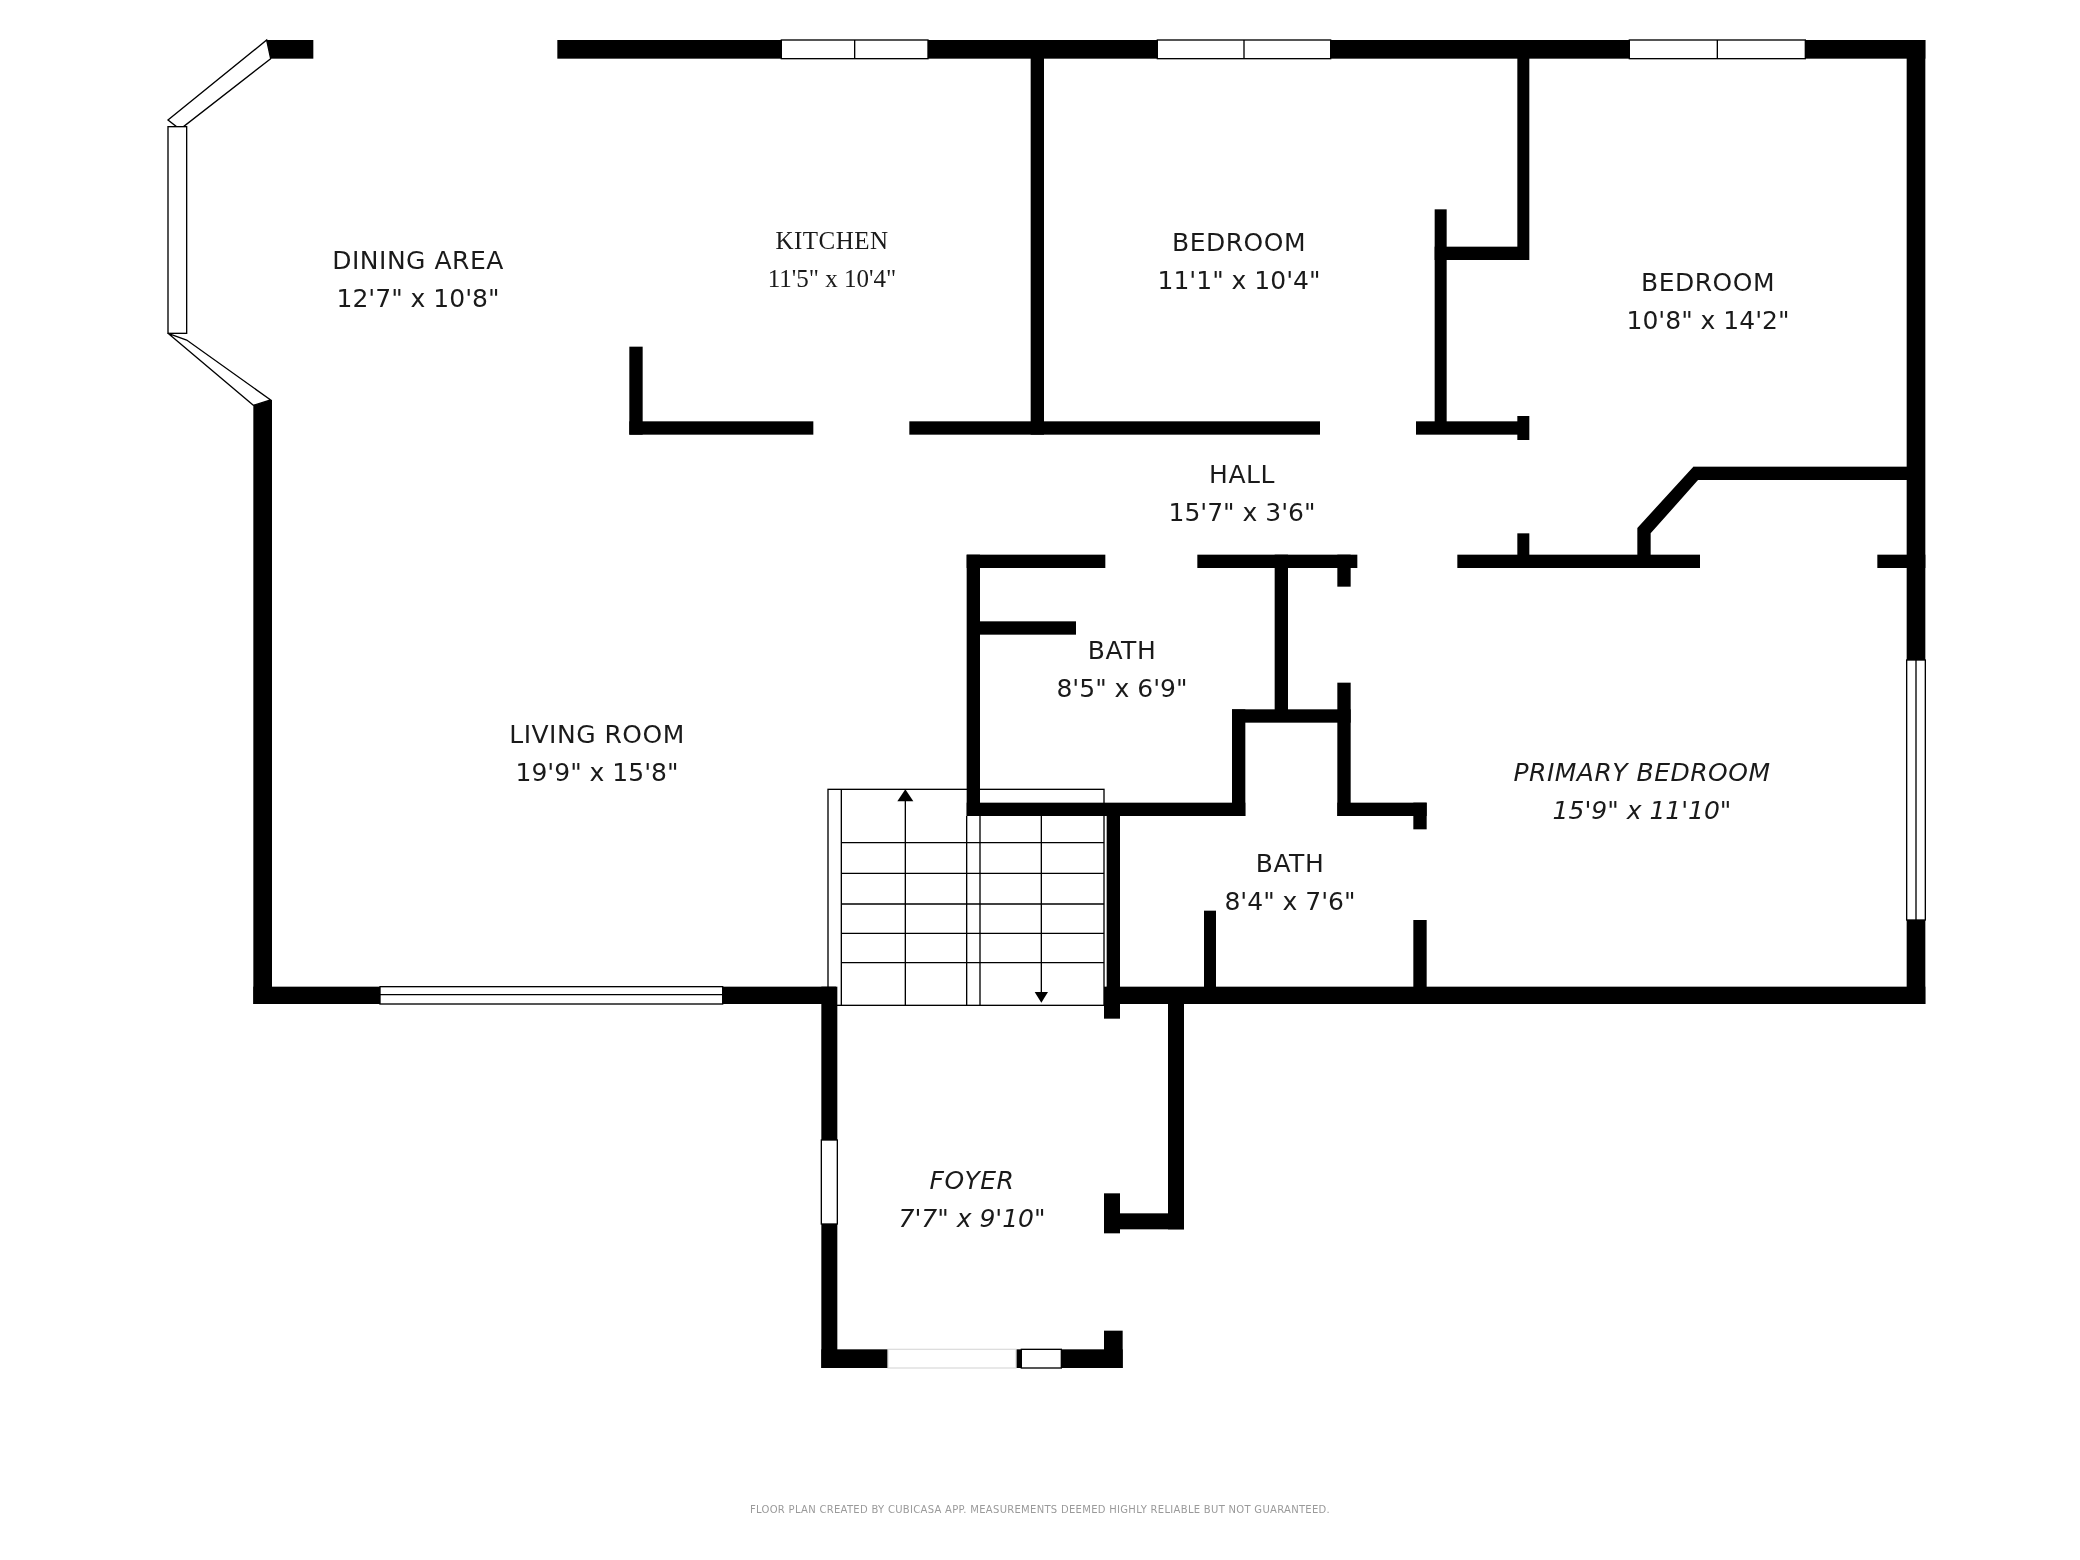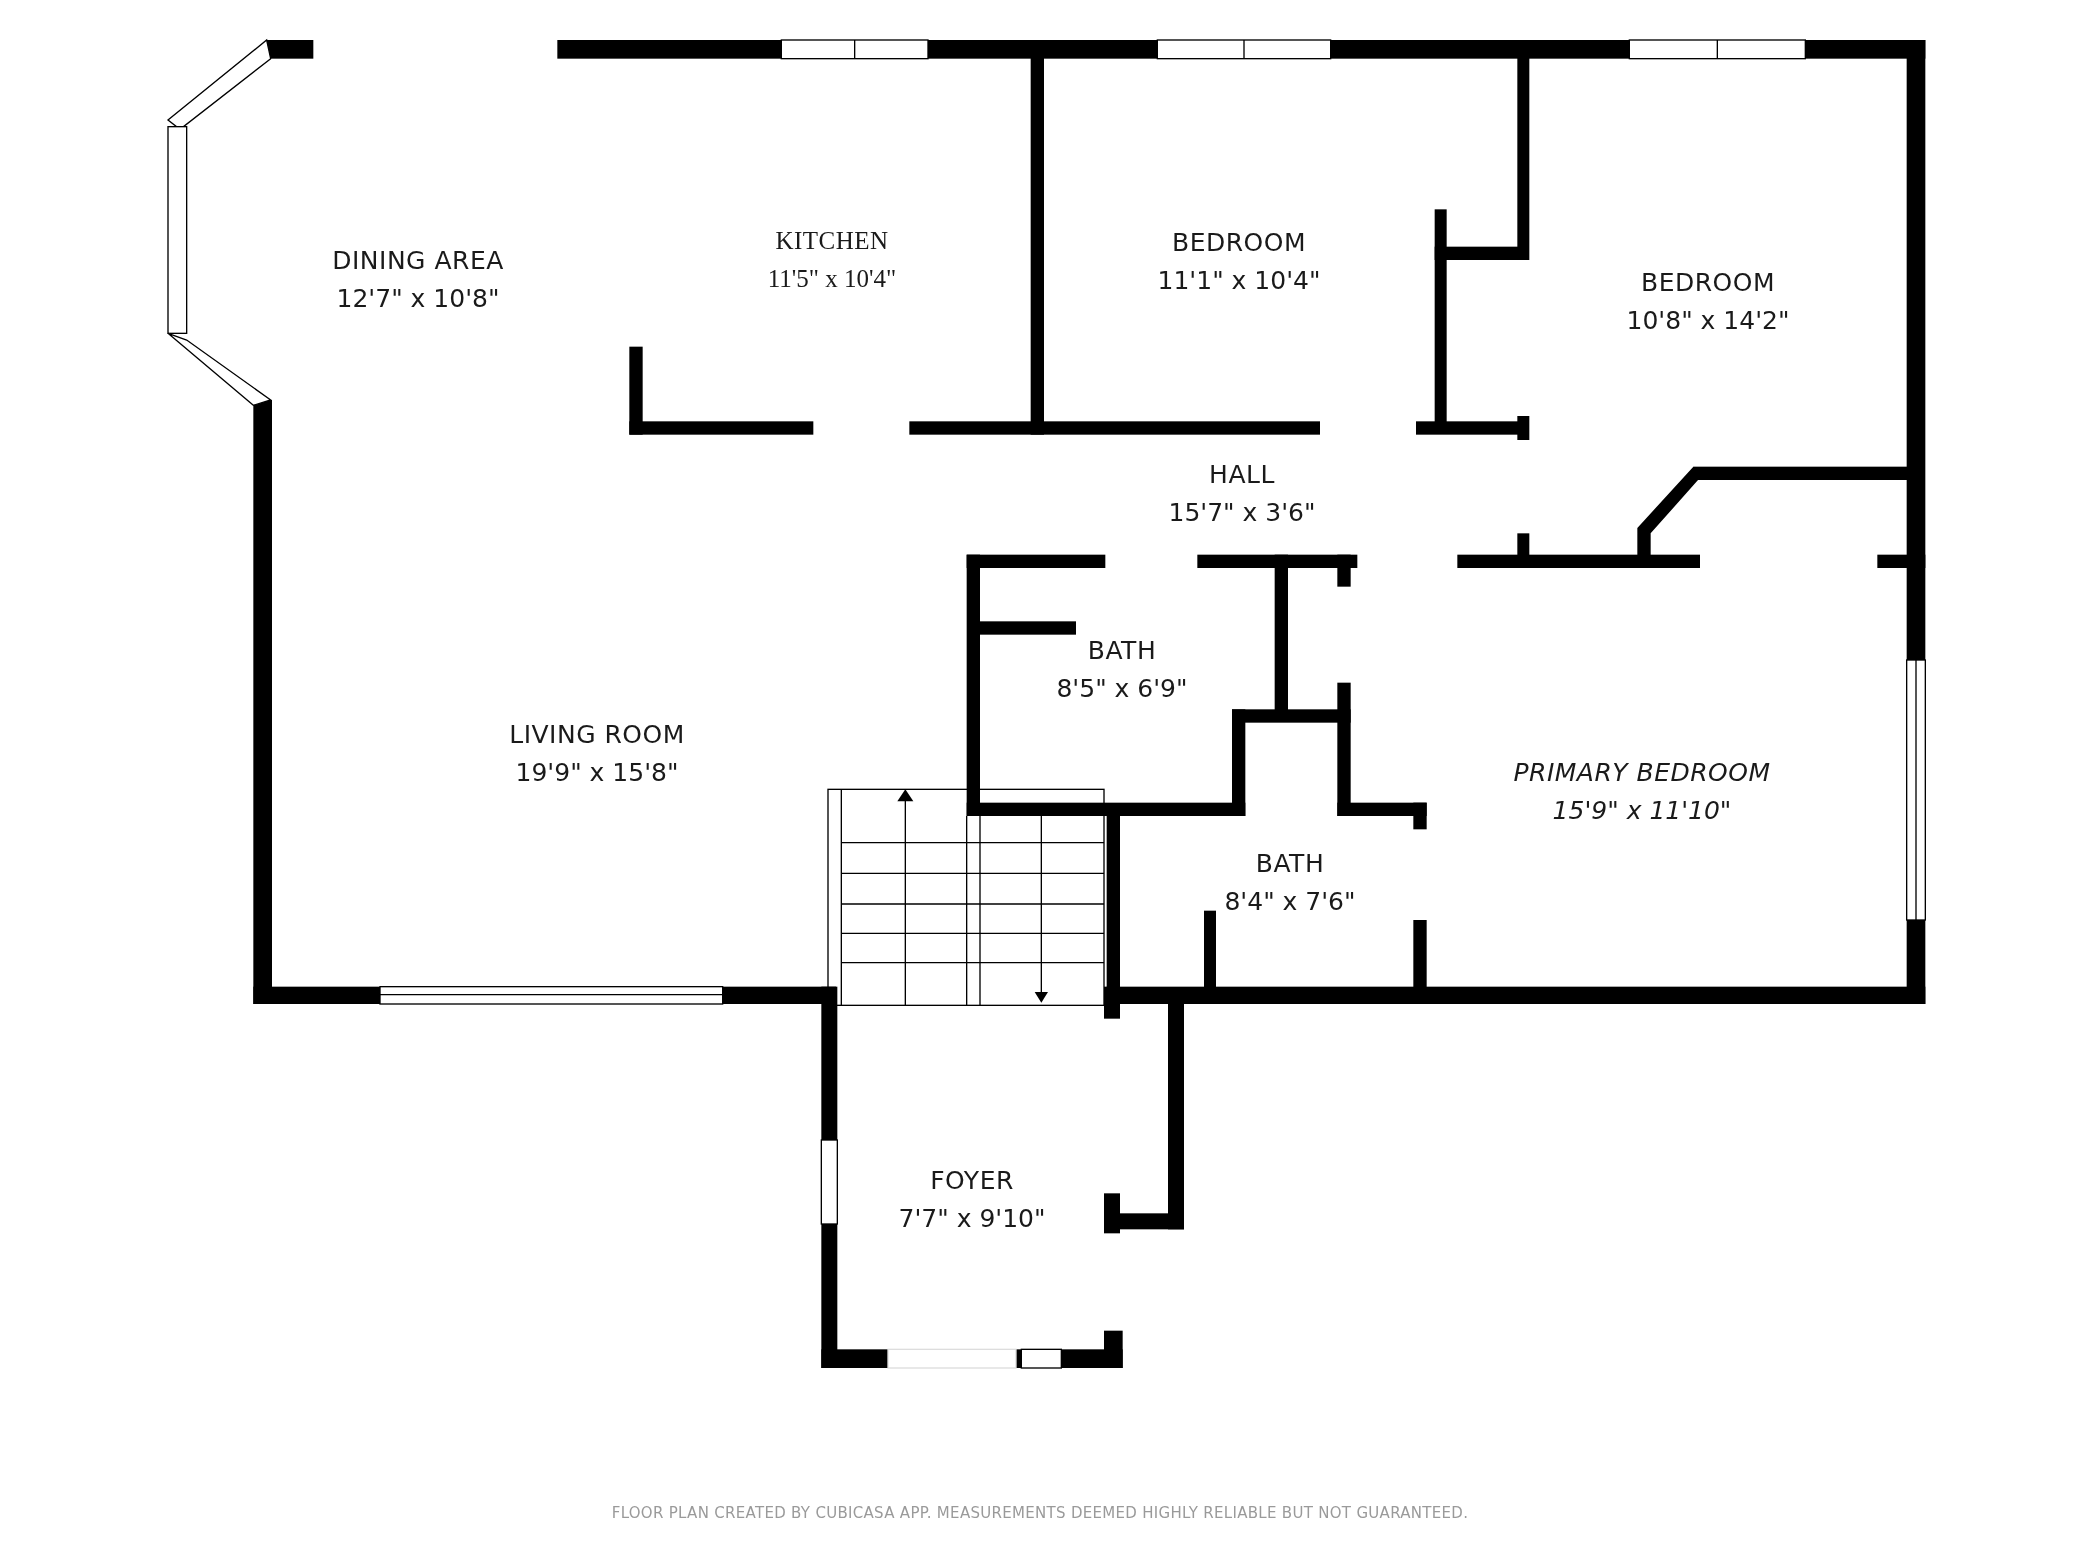--- a/index.html
+++ b/index.html
@@ -1,21 +1,21 @@
 <!DOCTYPE html>
 <html><head>
 <meta charset="utf-8">
 <style>
   html, body { margin:0; padding:0; background:#ffffff; }
   body { width:2080px; height:1560px; position:relative; overflow:hidden; font-family:"DejaVu Sans", sans-serif; }
   #plan { position:absolute; left:0; top:0; width:2080px; height:1560px; }
   .room-label { position:absolute; transform:translate(-50%,-50%); text-align:center; color:#1a1a1a; white-space:nowrap; }
   .room-name { font-size:25px; letter-spacing:0.5px; line-height:38px; display:block; }
   .room-dim { font-size:25px; line-height:38px; display:block; }
-  .footer { position:absolute; left:0; width:2080px; top:1504px; text-align:center; font-size:15px; color:#9a9a9a; letter-spacing:0.3px; }
+  .footer { position:absolute; left:0; width:2080px; top:1504px; text-align:center; font-size:10px; color:#9a9a9a; letter-spacing:0.3px; }
 </style>
 </head>
 <body>
 
 <svg id="plan" viewBox="0 0 1560 1170" xmlns="http://www.w3.org/2000/svg">
   <g fill="#000">
 
     <rect x="200" y="30" width="35" height="14"></rect>
     <rect x="418" y="30" width="168" height="14"></rect>
     <rect x="696" y="30" width="172" height="14"></rect>
@@ -143,18 +143,18 @@
   <span class="room-dim">8'5" x 6'9"</span>
 </div>
 <div class="room-label" style="left:1642px; top:792px;font-style:italic;">
   <span class="room-name">PRIMARY BEDROOM</span>
   <span class="room-dim">15'9" x 11'10"</span>
 </div>
 <div class="room-label" style="left:1290px; top:883px;">
   <span class="room-name">BATH</span>
   <span class="room-dim">8'4" x 7'6"</span>
 </div>
-<div class="room-label" style="left:972px; top:1200px;">
+<div class="room-label" style="left:972px; top:1200px;font-style:italic;">
   <span class="room-name">FOYER</span>
   <span class="room-dim">7'7" x 9'10"</span>
 </div>
 
 <div class="footer">FLOOR PLAN CREATED BY CUBICASA APP. MEASUREMENTS DEEMED HIGHLY RELIABLE BUT NOT GUARANTEED.</div>
 
 </body></html>

